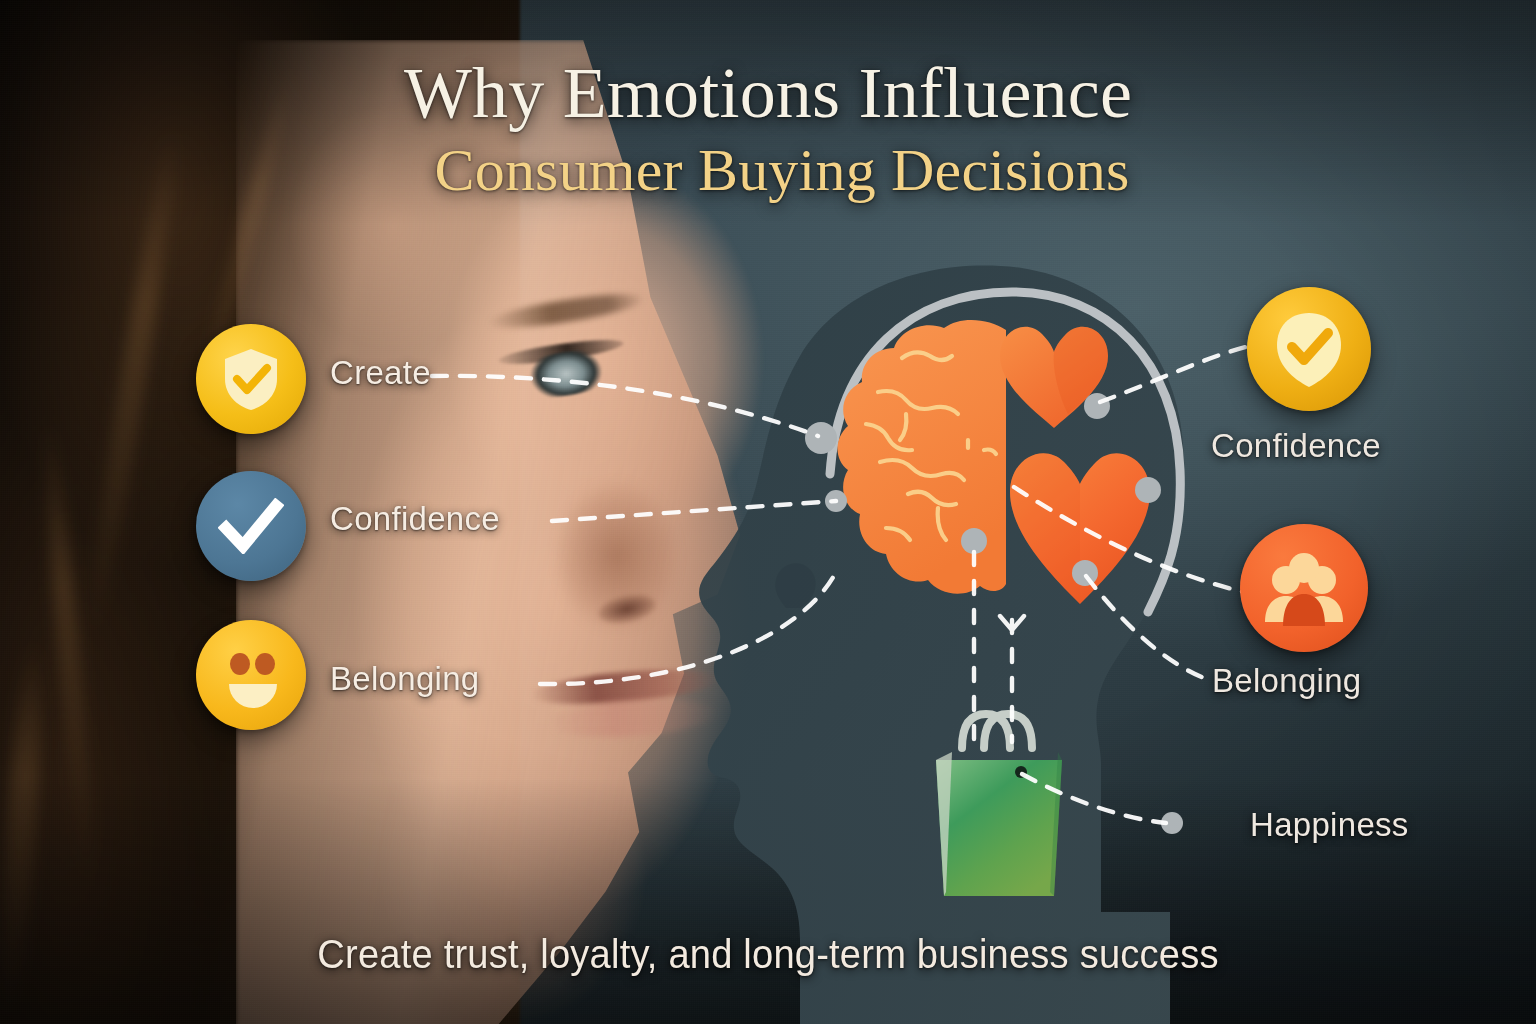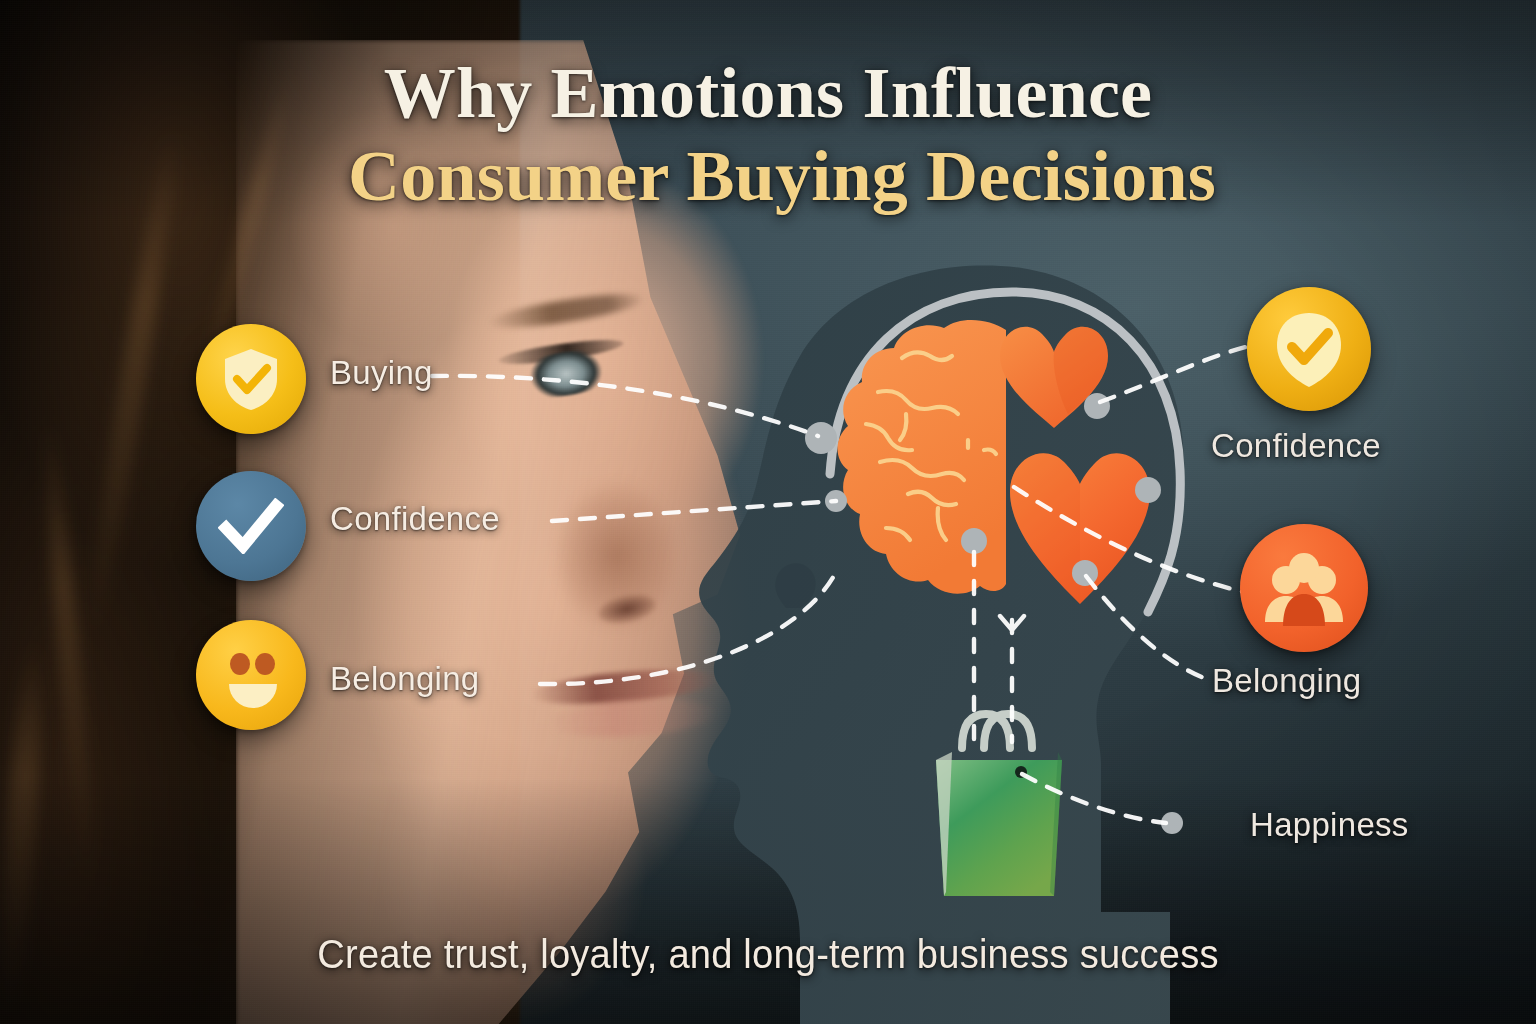--- a/index.html
+++ b/index.html
@@ -95,25 +95,25 @@
     position:absolute;inset:0;pointer-events:none;opacity:.16;
     background-image:
       repeating-linear-gradient(0deg,rgba(255,255,255,.05) 0 1px,rgba(0,0,0,.05) 1px 2px),
       repeating-linear-gradient(90deg,rgba(255,255,255,.04) 0 1px,rgba(0,0,0,.04) 1px 2px);
   }
 
   
   .headline{position:absolute;left:0;right:0;top:58px;text-align:center;z-index:20;}
   .hl-line{
     font-family:"Liberation Serif","DejaVu Serif",serif;
-    font-weight:700;letter-spacing:.2px;line-height:.98;
+    font-weight:400;letter-spacing:.2px;line-height:.98;
     text-shadow:0 3px 14px rgba(0,0,0,.75), 0 1px 3px rgba(0,0,0,.6);
   }
   .hl1{font-size:72px;}
-  .hl2{font-size:72px;margin-top:12px;padding-left:28px;}
+  .hl2{font-size:60px;margin-top:12px;padding-left:28px;}
 
   
   .label{
     position:absolute;z-index:25;white-space:nowrap;
     font-size:33px;font-weight:400;letter-spacing:.3px;
     text-shadow:0 2px 9px rgba(0,0,0,.72), 0 1px 2px rgba(0,0,0,.55);
   }
 
   
   .badge{
@@ -304,21 +304,21 @@
     <div class="hl-line hl1" style="color:#F6F1E4">Why Emotions Influence</div>
     <div class="hl-line hl2" style="color:#F3D287">Consumer Buying Decisions</div>
   </div>
 
   <div class="badge" style="left:196px;top:324px;width:110px;height:110px;background:radial-gradient(circle at 36% 30%, #FFD44B 0%, #F5BE18 55%, #E2A805 100%);">
     <svg width="62" height="66" viewBox="0 0 62 66">
       <path d="M31 3 L57 13 V33 C57 49 45 60 31 64 C17 60 5 49 5 33 V13 Z" fill="#FBEFC2"></path>
       <path d="M17 33 l 10 11 l 20 -22" fill="none" stroke="#F3B407" stroke-width="8" stroke-linecap="round" stroke-linejoin="round"></path>
     </svg>
   </div>
-  <div class="label" style="left:330px;top:354px;color:#F6EDE3;">Buying</div>
+  <div class="label" style="left:330px;top:354px;color:#F6EDE3;">Create</div>
 
   <div class="badge" style="left:196px;top:471px;width:110px;height:110px;background:radial-gradient(circle at 38% 30%, #5C87A6 0%, #4D7694 58%, #3E637E 100%);">
     <svg width="66" height="56" viewBox="0 0 66 56">
       <path d="M8 30 l 17 18 l 33 -40" fill="none" stroke="#FFFFFF" stroke-width="12" stroke-linecap="square" stroke-linejoin="miter"></path>
     </svg>
   </div>
   <div class="label" style="left:330px;top:500px;color:#F6EDE3;">Confidence</div>
 
   <div class="badge" style="left:196px;top:620px;width:110px;height:110px;background:radial-gradient(circle at 36% 28%, #FFD046 0%, #F8B81C 56%, #E6A30A 100%);">
     <svg width="80" height="80" viewBox="0 0 80 80">

